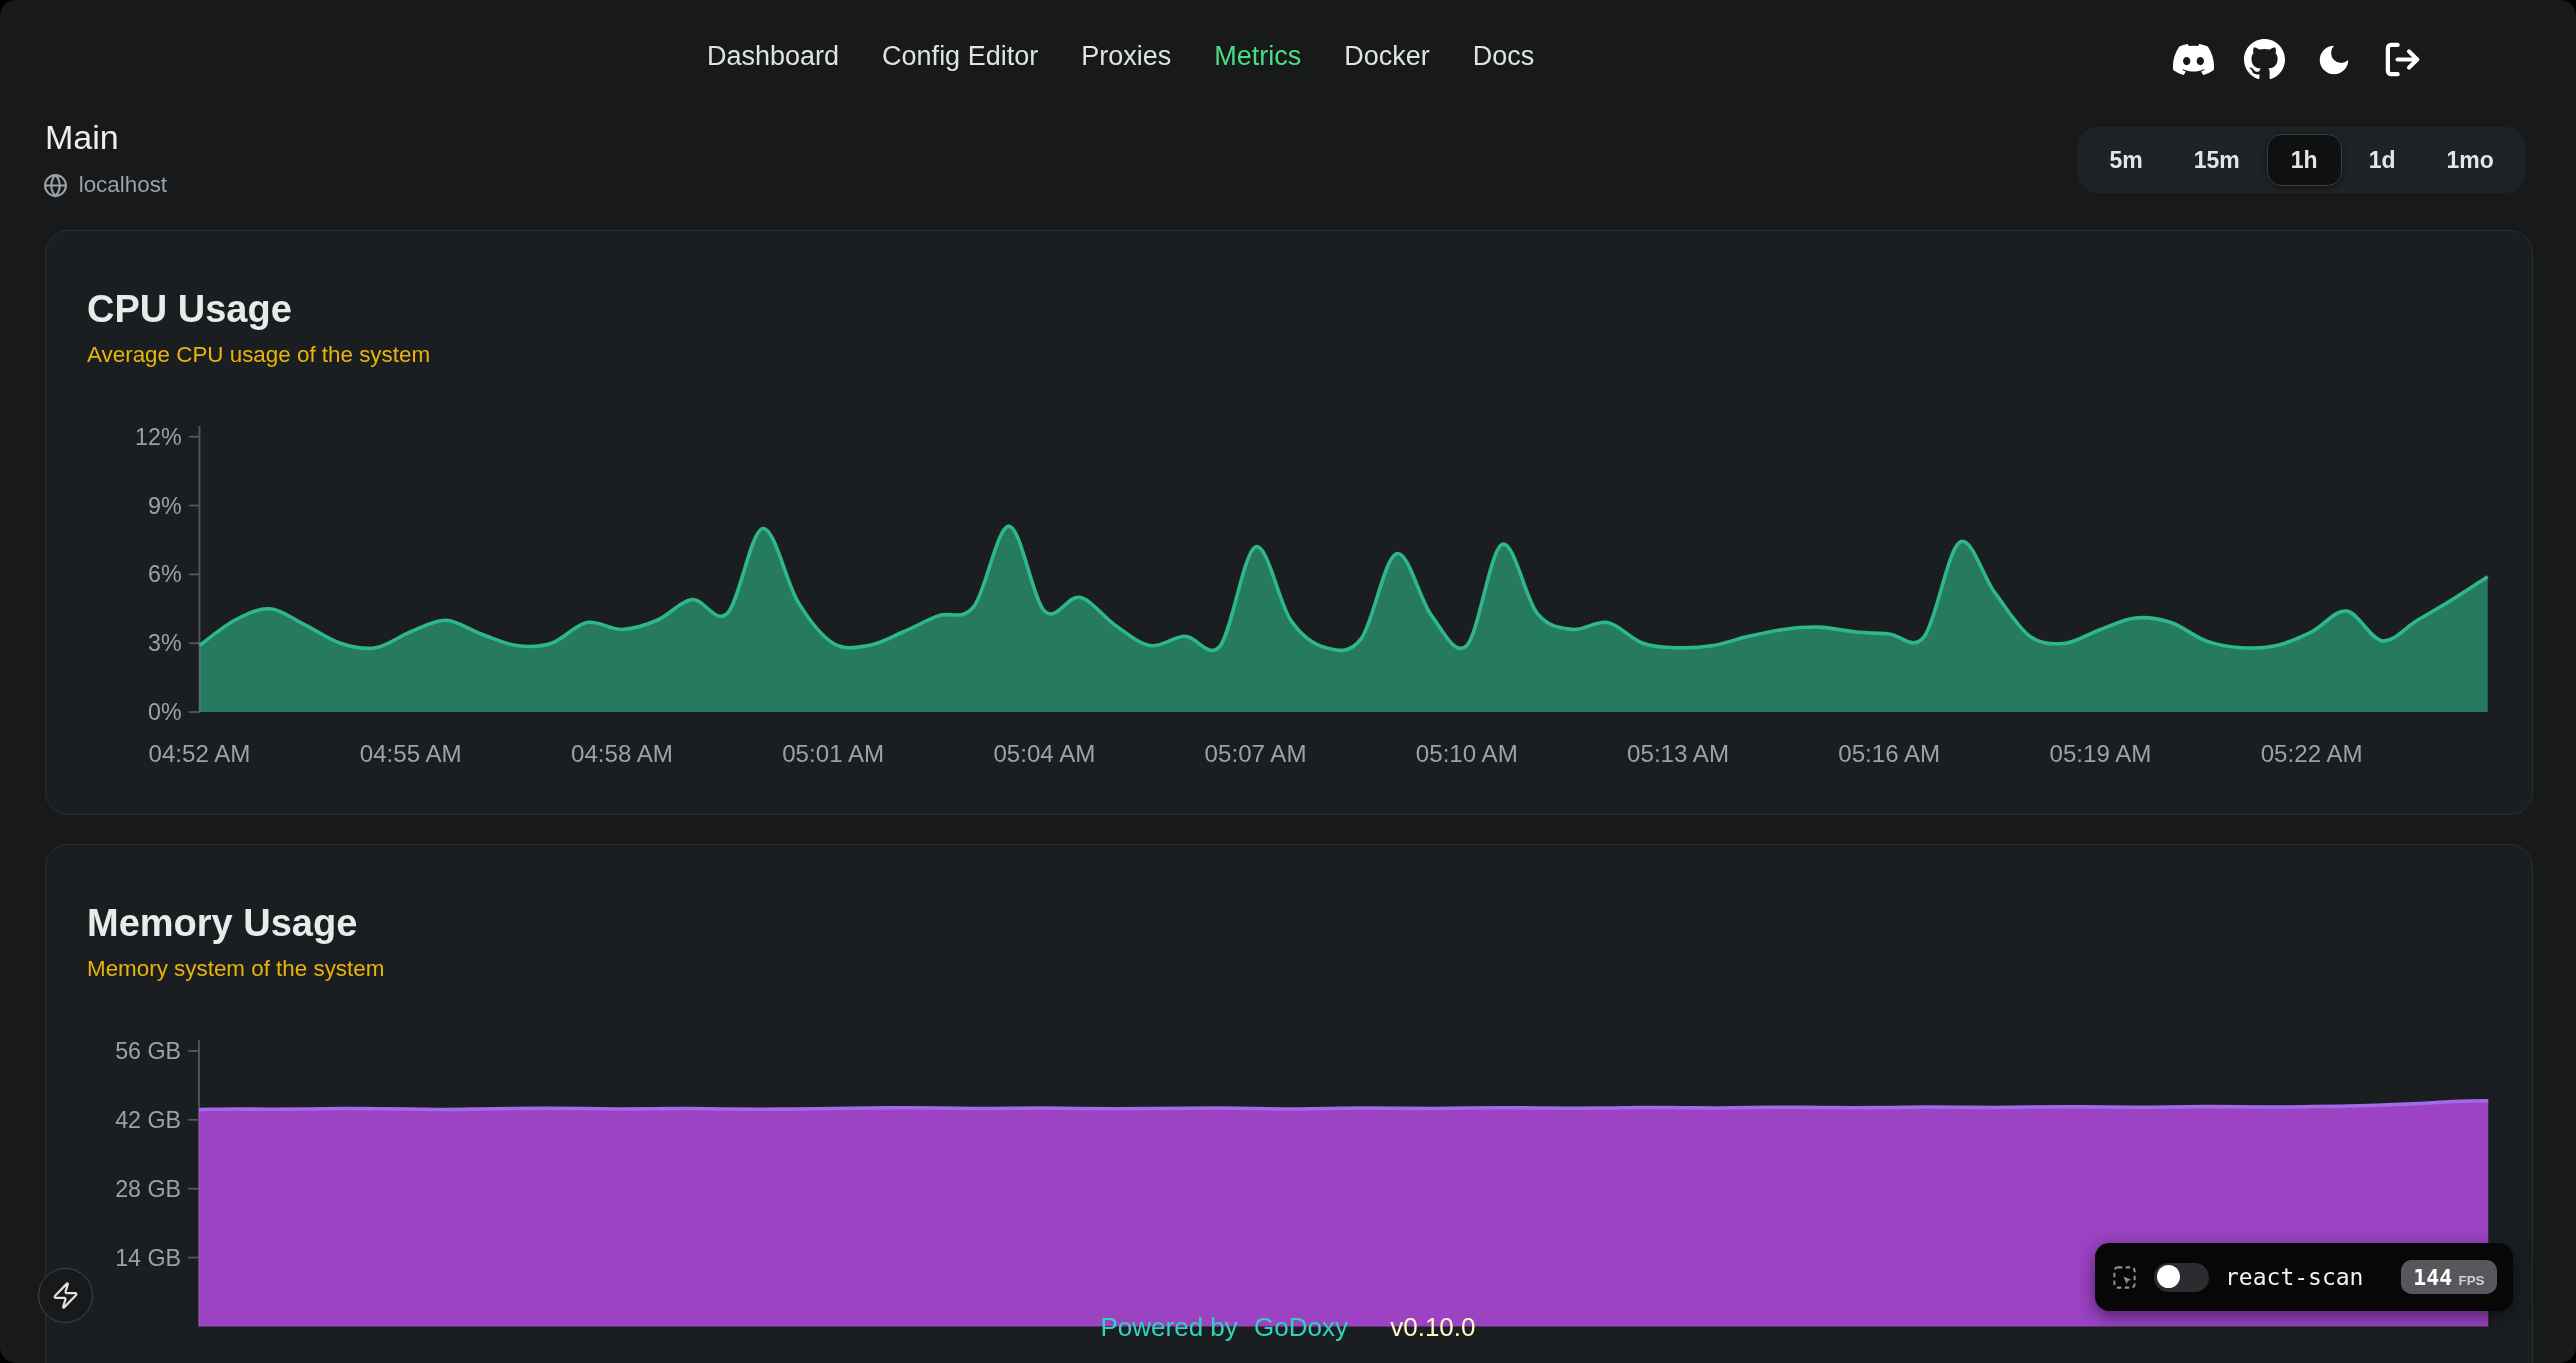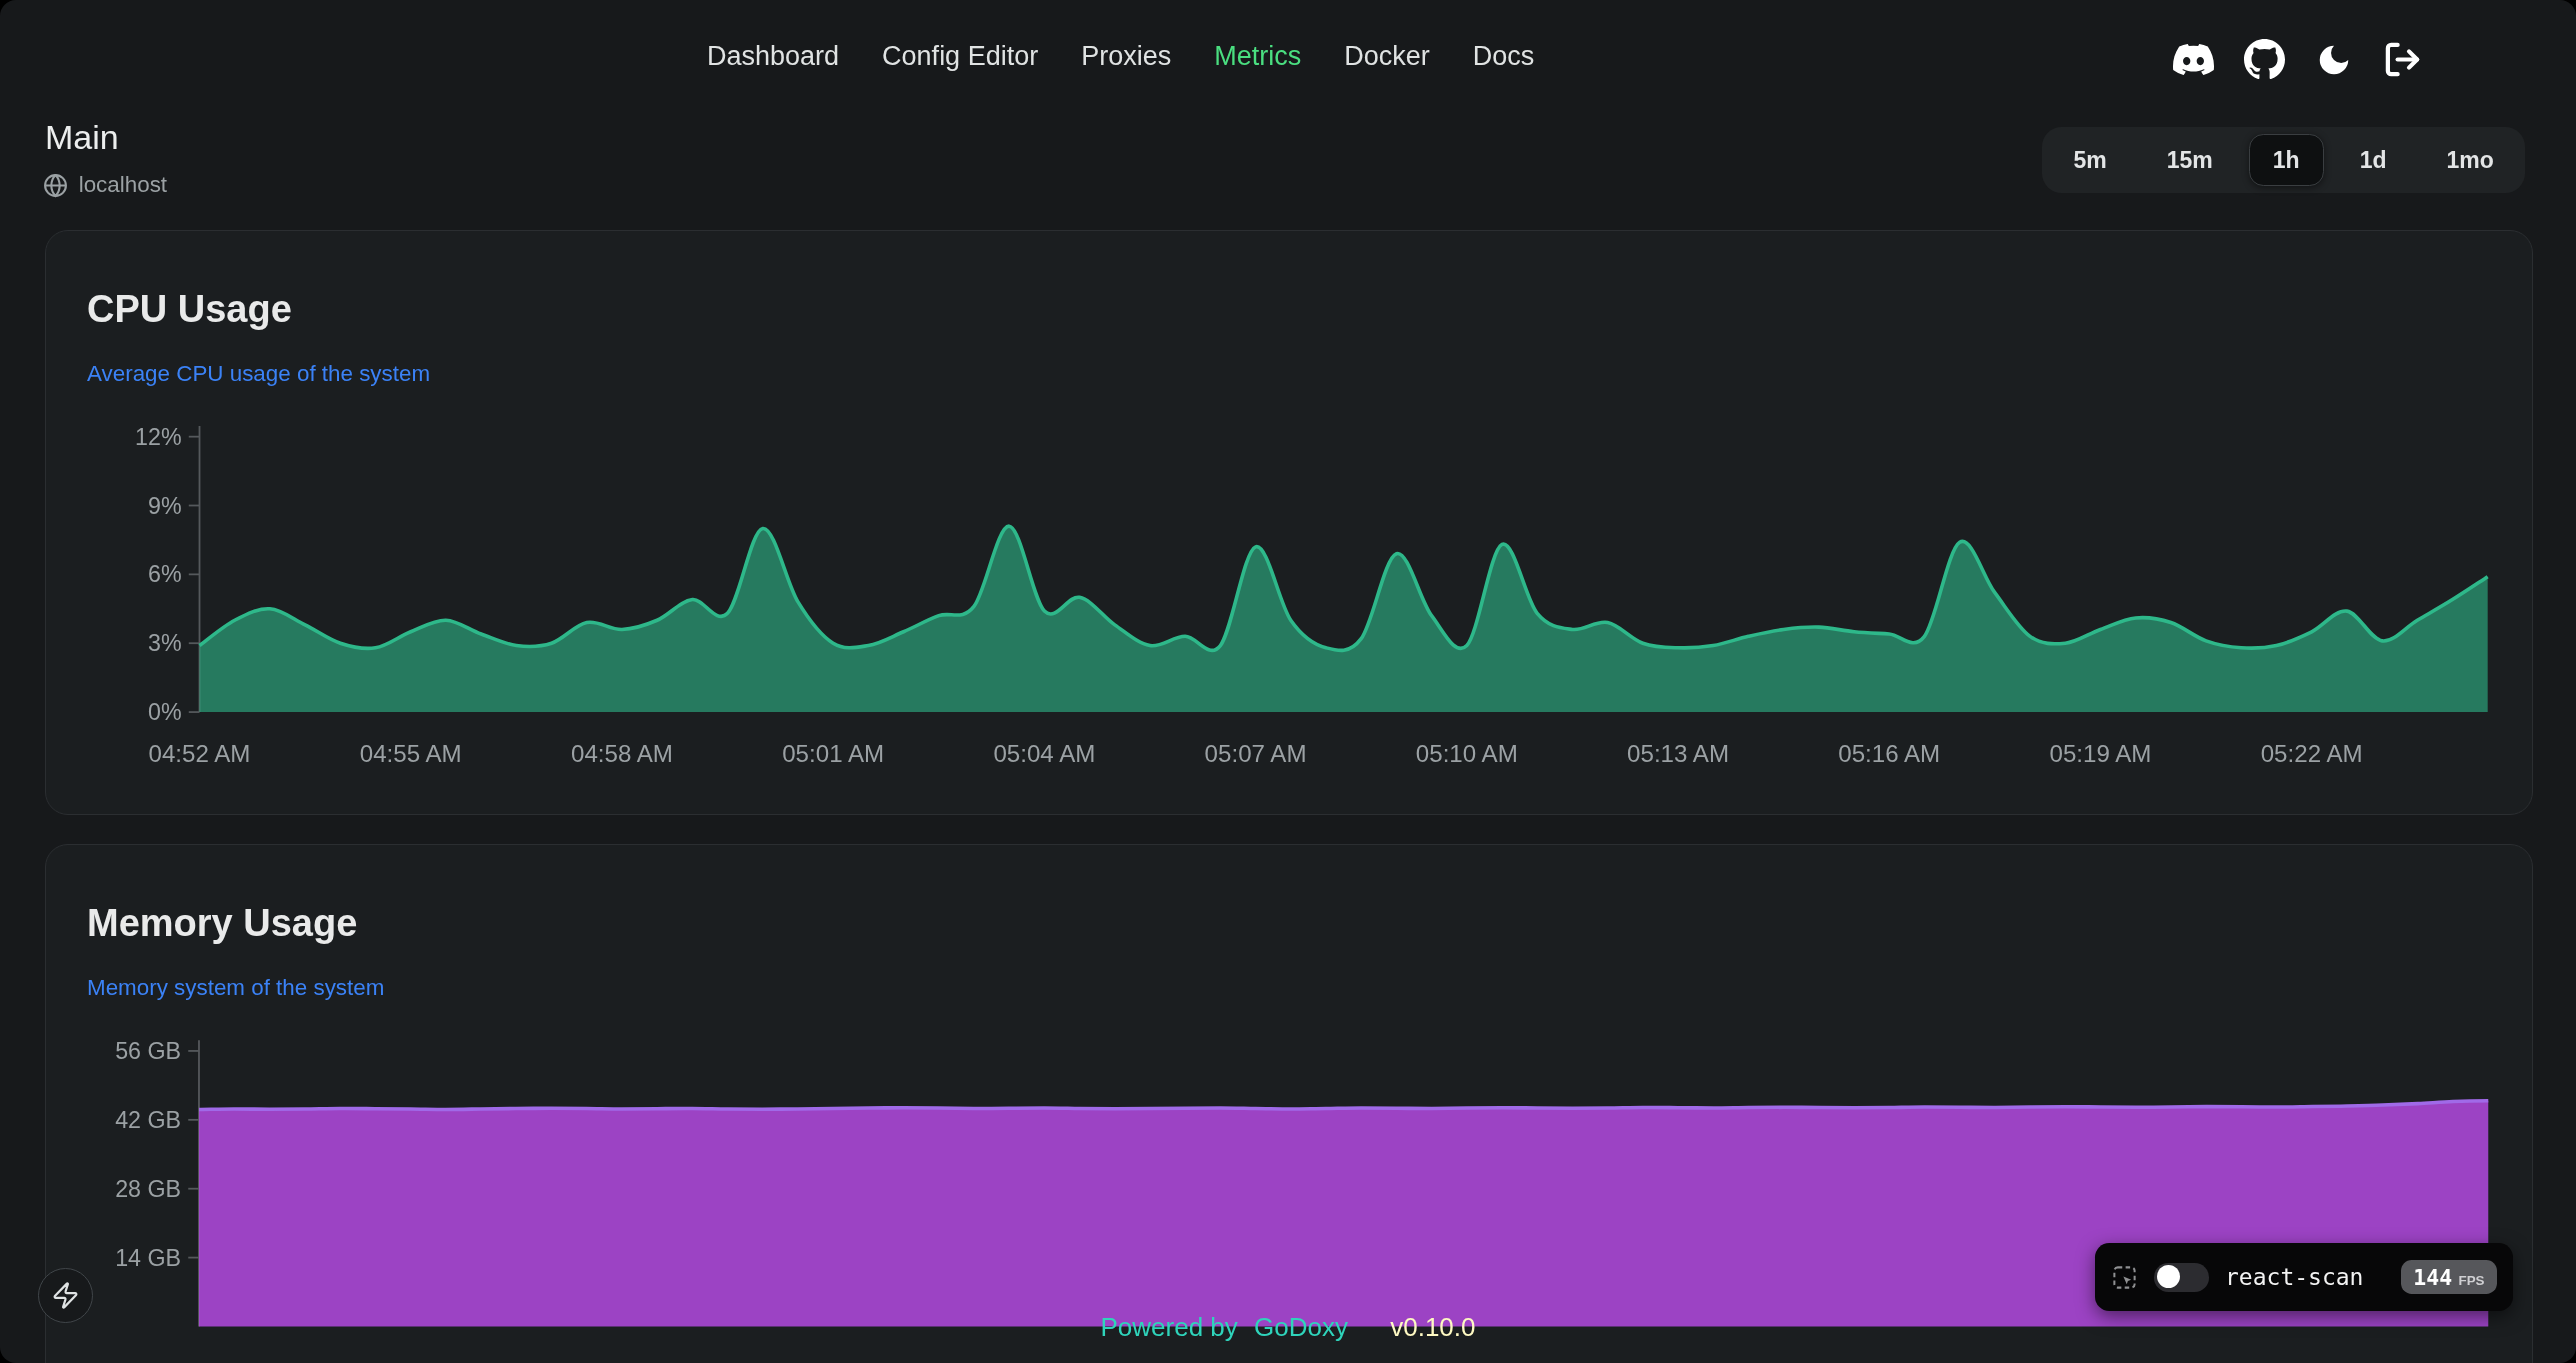--- a/index.html
+++ b/index.html
@@ -18,32 +18,32 @@
   .header-icons{position:absolute;top:39px;right:154px;display:flex;gap:30px;align-items:center;}
   .hicon-btn{background:none;border:none;padding:0;margin:0;cursor:pointer;display:flex;align-items:center;justify-content:center;}
   .hicon-btn svg{display:block;}
 
   
   .host-title{position:absolute;left:45px;top:118px;font-size:34px;font-weight:500;color:#eceeee;}
   .host-row{position:absolute;left:43px;top:172px;display:flex;gap:10.7px;align-items:center;color:#9ba1a4;font-size:22.4px;}
 
   
   .range{position:absolute;top:127px;right:51px;height:66px;background:#202325;border-radius:19.7px;
-         display:flex;align-items:center;padding:0 7.2px;gap:12px;box-sizing:border-box;}
+         display:flex;align-items:center;padding:0 7.2px;gap:3px;box-sizing:border-box;}
   .range-btn{height:52px;padding:0 23px;border-radius:14.3px;font-size:23px;font-weight:600;color:#e3e5e6;
              display:flex;align-items:center;background:transparent;border:0.9px solid transparent;cursor:pointer;
              font-family:inherit;}
   .range-btn.active{background:#0e1011;border-color:#3a3e41;box-shadow:0 1.8px 7.2px rgba(0,0,0,.45);}
 
   
   .card{position:absolute;left:45px;width:2488px;background:#1b1e20;border:0.9px solid #2b2e31;border-radius:23px;box-sizing:border-box;}
   #cpu-card{top:230px;height:585px;}
   #mem-card{top:844px;height:590px;}
   .card-title{position:absolute;left:41px;top:57px;font-size:38px;font-weight:600;color:#e9eaea;}
-  .card-sub{position:absolute;left:41px;top:111px;font-size:22.4px;color:#3b82f6;margin-top:19px;}
+  .card-sub{position:absolute;left:41px;top:111px;font-size:22.4px;color:#eab308;}
   .chart{position:absolute;left:0;top:0;width:100%;height:100%;}
   .chart svg{font-family:inherit;}
 
   
   .footer{position:absolute;left:0;right:0;bottom:19.7px;text-align:center;font-size:26px;z-index:5;}
   .footer .teal{color:#2fd4bb;}
   .footer .brand{color:#2fd4bb;text-decoration:none;margin:0 8px 0 9px;cursor:pointer;}
   .footer .green{color:#fef9c3;margin-left:27px;}
 
   

